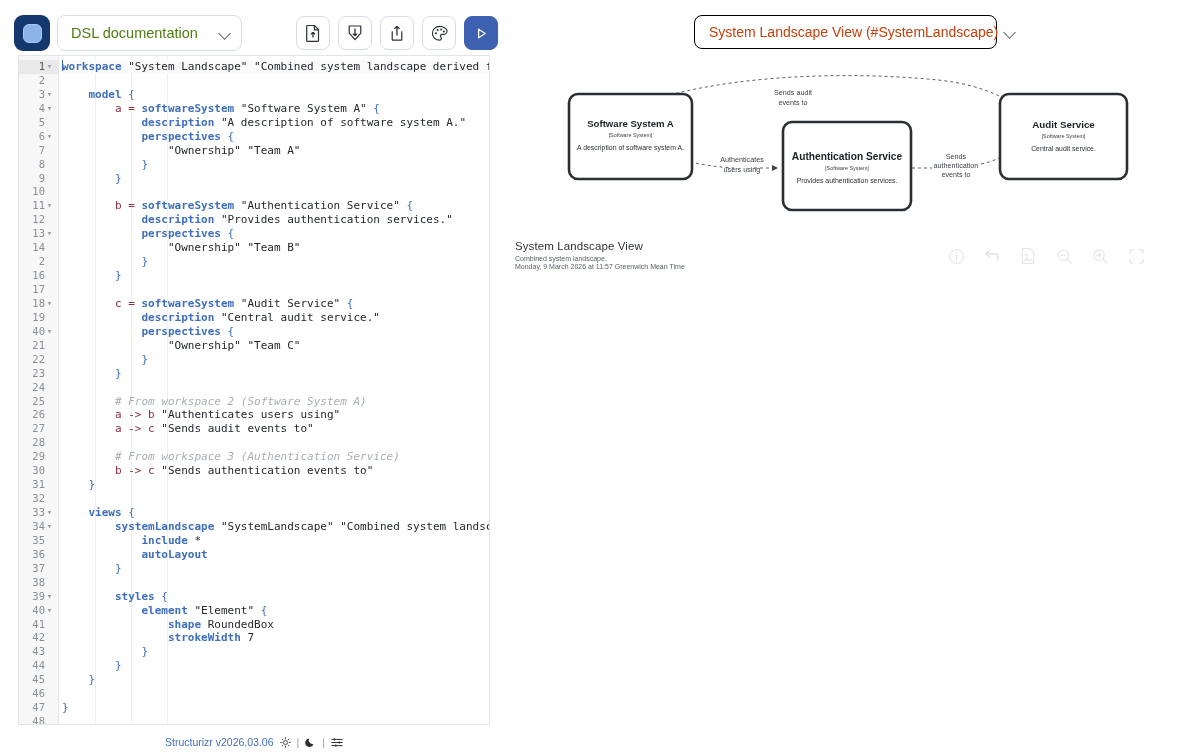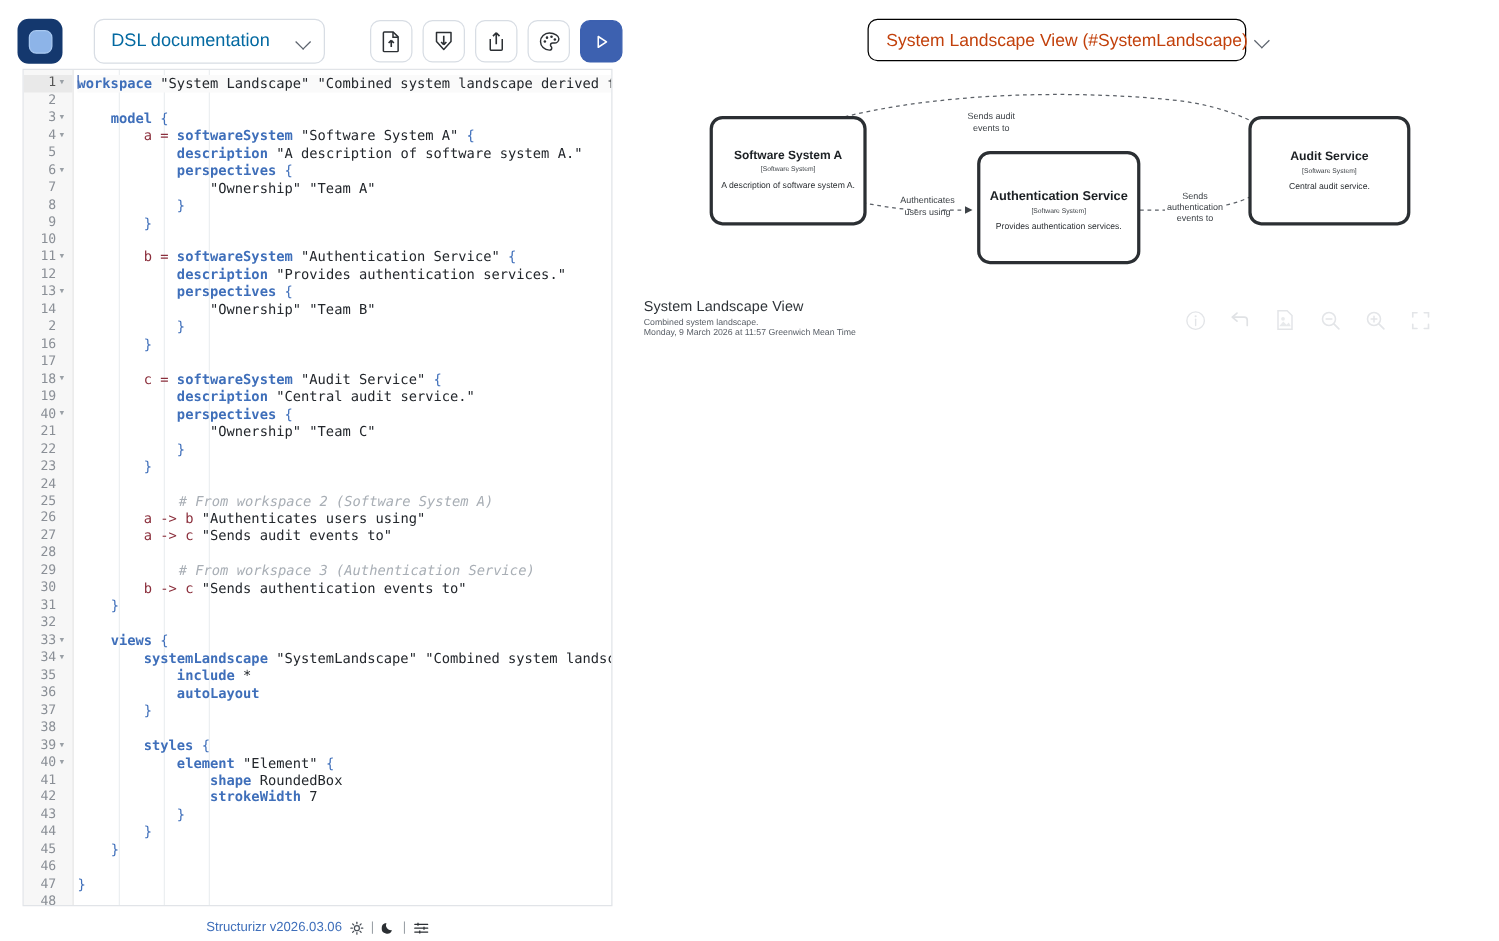--- a/index.html
+++ b/index.html
@@ -24,25 +24,25 @@
     background: #14386e;
     display: flex; align-items: center; justify-content: center;
     flex: 0 0 auto;
   }
   .logo-inner {
     width: 19px; height: 19px; border-radius: 6px;
     background: #8db4e8;
     border: 1px solid #a9c9f1;
   }
   #workspace-select {
-    margin-left: 25px;
+    margin-left: 7px;
     width: 185px; height: 36px;
     background: #fff; border: 1px solid #d8dde4; border-radius: 8px;
     display: flex; align-items: center; padding: 0 9px 0 13px;
-    font-size: 14.5px; color: #0369a1;
+    font-size: 14.5px; color: #4d7c0f;
   }
   #workspace-select .ws-label { flex: 1 1 auto; white-space: nowrap; }
   .chev {
     width: 13px; height: 13px; flex: 0 0 auto;
     position: relative; margin-left: 6px;
   }
   .chev::before {
     content: ""; position: absolute; left: 1px; top: 2px;
     width: 8px; height: 8px;
     border-right: 1.6px solid #5c636d; border-bottom: 1.6px solid #5c636d;
@@ -96,21 +96,21 @@
   }
   .cline {
     height: 13.95px; line-height: 13.95px;
     white-space: pre; position: relative;
   }
   .cline.active-ln { background: #fafafa; }
   .kw    { color: #3f6fba; font-weight: bold; }
   .ident { color: #8b2f3c; }
   .str   { color: #23272c; }
   .punct { color: #3f6fba; }
-  .cmt   { color: #a8aeb5; font-style: italic; margin-left: 28px; }
+  .cmt   { color: #a8aeb5; font-style: italic; }
   .plain { color: #23272c; }
   .op    { color: #8b2f3c; }
   .cursor {
     display: inline-block; width: 1px; height: 11px;
     background: #3d61b0; vertical-align: -1px;
     margin-right: -1px;
   }
   
   .guide {
     position: absolute; top: 0; bottom: 0; width: 1px; background: #eceff1;

